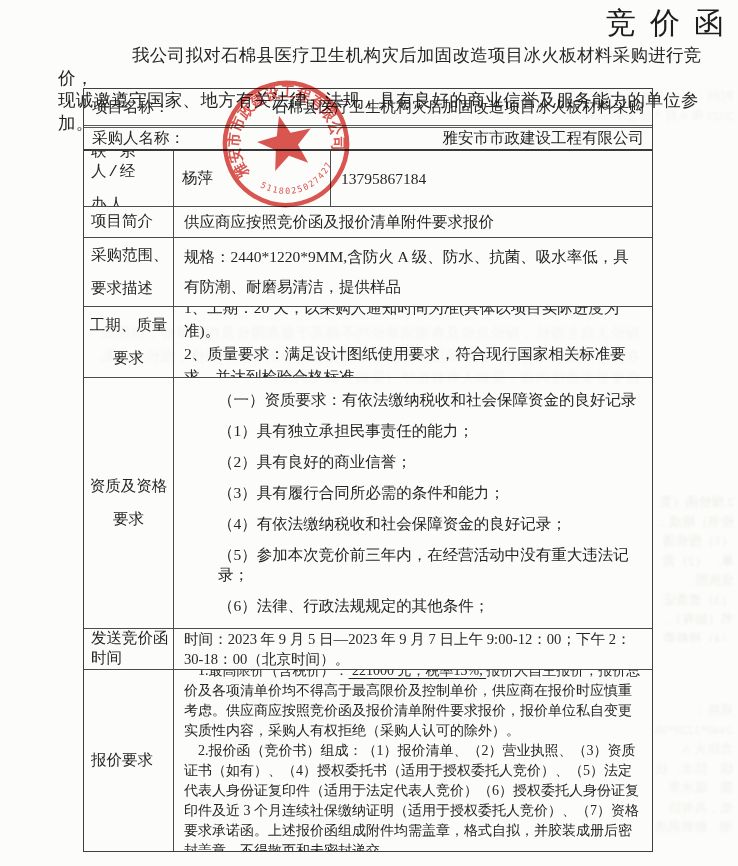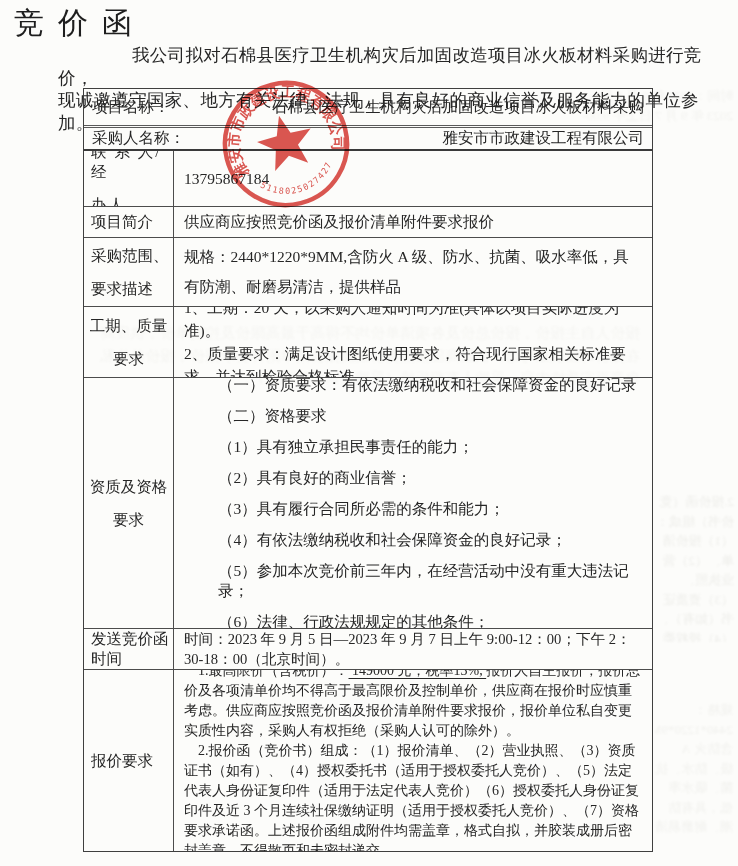--- a/index.html
+++ b/index.html
@@ -1,38 +1,38 @@
 <!DOCTYPE html>
 <html><head>
 <meta charset="utf-8">
 <title>竞价函</title>
 <style>
   html,body{margin:0;padding:0;background:#e8e8e6;}
   .page{position:relative;width:738px;height:866px;margin:0 auto;background:#fcfcfa;
         color:#262626;font-family:"Liberation Serif","DejaVu Serif",serif;overflow:hidden;}
-  .title{text-align:left;font-size:30px;letter-spacing:14px;text-indent:14px;
+  .title{text-align:right;font-size:30px;letter-spacing:14px;text-indent:14px;
          padding-top:6px;line-height:34px;color:#1e1e1e;}
   .intro{margin:4px 17px 0 58px;font-size:17.5px;line-height:22.5px;letter-spacing:.3px;}
   .intro-line{display:block;}
   .intro-line.indent{text-indent:74px;}
 
   .tbl{position:absolute;left:83px;top:88px;width:570px;box-sizing:border-box;
        border:1.6px solid #3f3f3f;background:transparent;}
   .row{display:flex;box-sizing:border-box;border-top:1px solid #4c4c4c;}
   .row.r1{border-top:none;}
   .row.r2{border-top:3px double #5a5a5a;}
   .row.r3{border-top:2px solid #3a3a3a;}
   .r1{height:36px}.r2{height:24px}.r3{height:57px}.r4{height:31px}.r5{height:69px}
   .r6{height:71px}.r7{height:251px}.r8{height:41px}.r9{height:182px}
 
   .cell{box-sizing:border-box;font-size:15.5px;display:flex;flex-direction:column;
         justify-content:center;overflow:hidden;}
   .full{flex:1;flex-direction:row;justify-content:space-between;align-items:center;padding:0 8px;}
   .full span{white-space:pre;}
-  .lbl{flex:0 0 90px;width:90px;border-right:1px solid #4c4c4c;padding:2px 3px 2px 7px;}
+  .lbl{flex:0 0 90px;width:90px;border-right:1px solid #4c4c4c;padding:2px 3px 2px 7px;font-family:Liberation Mono, monospace;}
   .lbl-line{display:block;line-height:20px;}
   .lbl-center{text-align:center;padding-left:3px;}
   .r3 .lbl,.r5 .lbl,.r6 .lbl,.r7 .lbl{gap:13px;}
   .r3 .lbl{letter-spacing:2px;}
   .cnt{flex:1;padding:2px 8px 2px 10px;}
   .cnt-scope{line-height:30px;}
   .cnt-schedule{line-height:23px;}
   .sched-line{display:block;}
   .cnt-qual{gap:11px;}
   .qual-line{display:block;line-height:20px;padding-left:34px;}
@@ -85,20 +85,21 @@
         <span>采购人名称：</span>
           <span>雅安市市政建设工程有限公司</span>
       </div>
     </div>
 
     <div class="row r3">
       <div class="cell lbl">
         <span class="lbl-line">联 系 人/经</span>
         <span class="lbl-line">办人</span>
       </div>
+      <div class="cell c-name">杨萍</div>
       <div class="cell c-phone">13795867184</div>
     </div>
 
     <div class="row r4">
       <div class="cell lbl">
         <span class="lbl-line">项目简介</span>
       </div>
       <div class="cell cnt">供应商应按照竞价函及报价清单附件要求报价</div>
     </div>
 
@@ -121,21 +122,20 @@
       </div>
     </div>
 
     <div class="row r7">
       <div class="cell lbl lbl-center">
         <span class="lbl-line">资质及资格</span>
         <span class="lbl-line">要求</span>
       </div>
       <div class="cell cnt cnt-qual">
         <span class="qual-line">（一）资质要求：有依法缴纳税收和社会保障资金的良好记录</span>
-        <span class="qual-line">（二）资格要求</span>
         <span class="qual-line">（1）具有独立承担民事责任的能力；</span>
         <span class="qual-line">（2）具有良好的商业信誉；</span>
         <span class="qual-line">（3）具有履行合同所必需的条件和能力；</span>
         <span class="qual-line">（4）有依法缴纳税收和社会保障资金的良好记录；</span>
         <span class="qual-line">（5）参加本次竞价前三年内，在经营活动中没有重大违法记录；</span>
         <span class="qual-line">（6）法律、行政法规规定的其他条件；</span>
       </div>
     </div>
 
     <div class="row r8">
@@ -144,21 +144,21 @@
         <span class="lbl-line">时间</span>
       </div>
       <div class="cell cnt cnt-send">时间：2023 年 9 月 5 日—2023 年 9 月 7 日上午 9:00-12：00；下午 2：30-18：00（北京时间）。</div>
     </div>
 
     <div class="row r9">
       <div class="cell lbl">
         <span class="lbl-line">报价要求</span>
       </div>
       <div class="cell cnt cnt-quote">
-        <p class="q-para"><span>1.最高限价（含税价）：</span><span class="uline">  149000 元，税率13%, </span><span>报价人自主报价，报价总价及各项清单价均不得高于最高限价及控制单价，供应商在报价时应慎重考虑。供应商应按照竞价函及报价清单附件要求报价，报价单位私自变更实质性内容，采购人有权拒绝（采购人认可的除外）。</span></p>
+        <p class="q-para"><span>1.最高限价（含税价）：</span><span class="uline">  221000 元，税率13%, </span><span>报价人自主报价，报价总价及各项清单价均不得高于最高限价及控制单价，供应商在报价时应慎重考虑。供应商应按照竞价函及报价清单附件要求报价，报价单位私自变更实质性内容，采购人有权拒绝（采购人认可的除外）。</span></p>
         <p class="q-para">2.报价函（竞价书）组成：（1）报价清单、（2）营业执照、（3）资质证书（如有）、（4）授权委托书（适用于授权委托人竞价）、（5）法定代表人身份证复印件（适用于法定代表人竞价）（6）授权委托人身份证复印件及近 3 个月连续社保缴纳证明（适用于授权委托人竞价）、（7）资格要求承诺函。上述报价函组成附件均需盖章，格式自拟，并胶装成册后密封盖章，不得散页和未密封递交。</p>
       </div>
     </div>
 
   </div>
 
   <svg class="stamp" viewBox="0 0 170 170" aria-hidden="true">
     <g transform="rotate(-14 85 85)">
       <circle cx="85" cy="85" r="61" fill="none" stroke="#d8443e" stroke-width="4.5"></circle>
       <polygon fill="#d8443e" points="85,56 92.1,75.3 112.6,76.0 96.4,88.7 102.0,108.5 85,97 68.0,108.5 73.6,88.7 57.4,76.0 77.9,75.3"></polygon>

